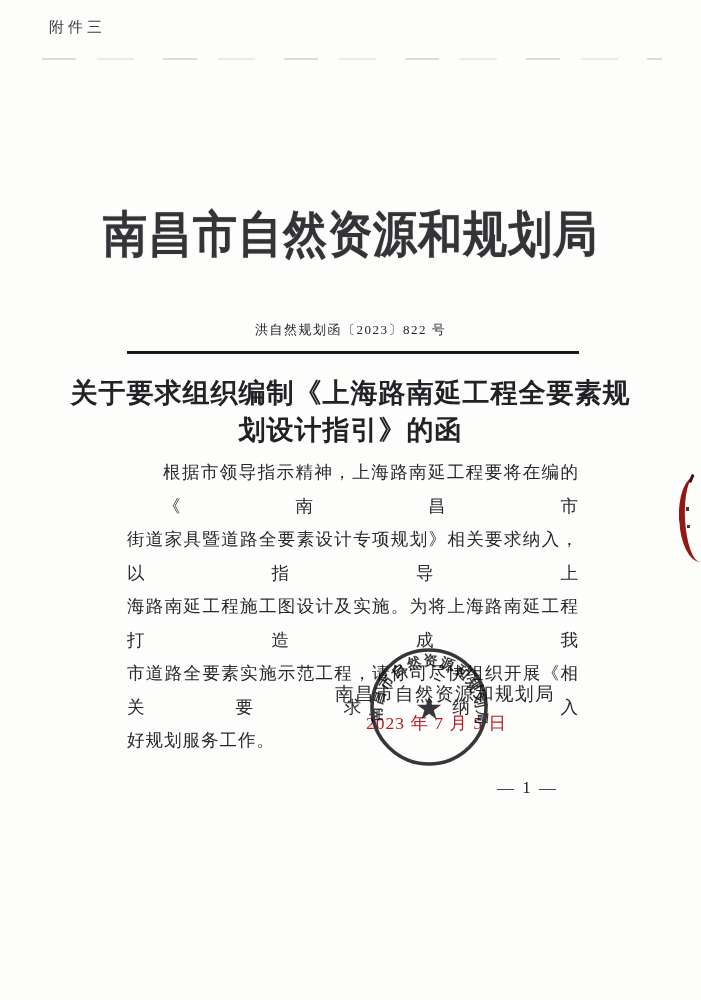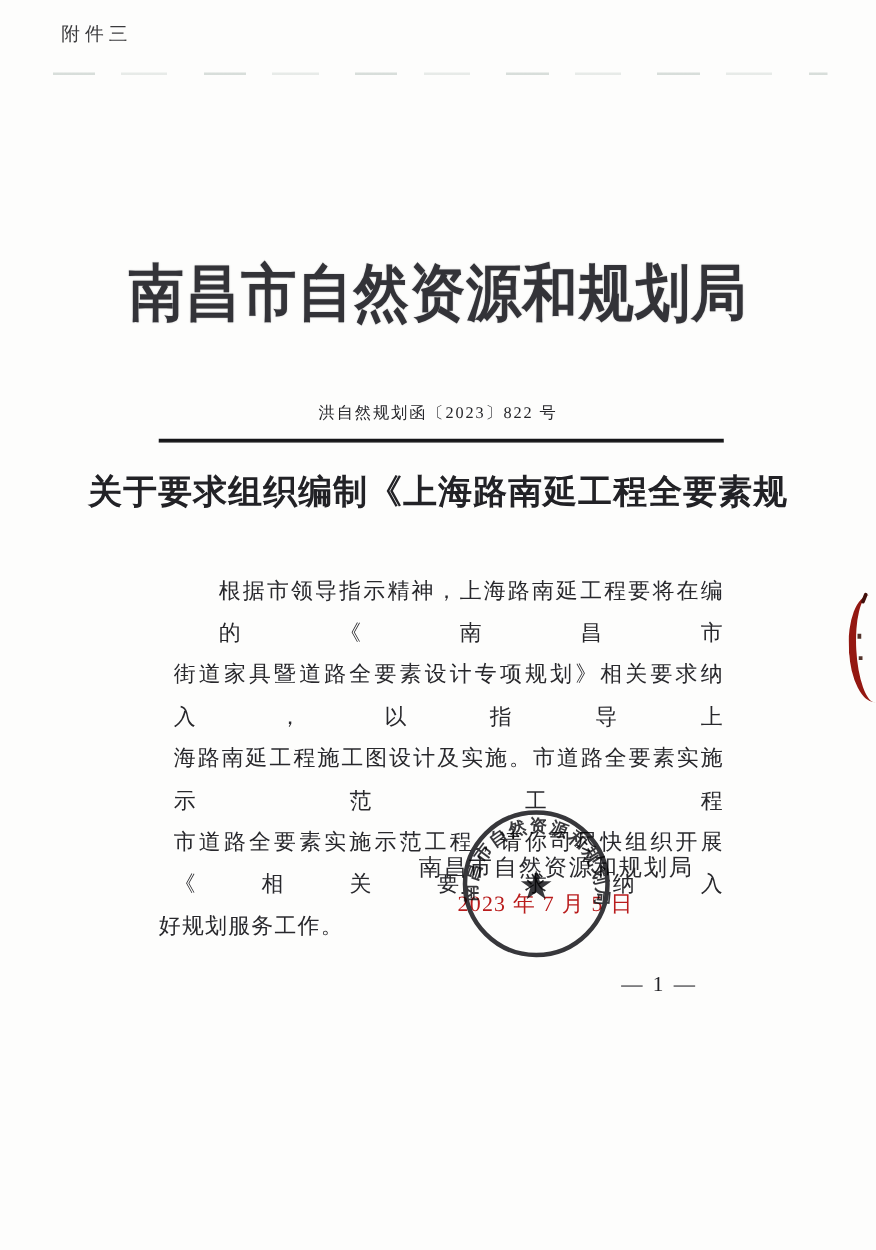--- a/index.html
+++ b/index.html
@@ -41,21 +41,21 @@
   .subject {
     position:absolute; left:0; top:375px; width:100%;
     text-align:center; font-weight:700; font-size:27px;
     line-height:37px; color:#222226; letter-spacing:1px;
   }
   .body-block {
     position:absolute; left:127px; top:456px; width:452px;
     font-size:17.5px; line-height:33.5px; color:#28282c;
     letter-spacing:1px;
   }
-  .body-line.j { text-align:justify; text-align-last:justify;margin-left:12px; }
+  .body-line.j { text-align:justify; text-align-last:justify; }
   .body-line.indent { padding-left:36px; }
   .sign-org {
     position:absolute; left:335px; top:681px;
     font-size:18.5px; color:#2a2a2e; letter-spacing:1.5px;
   }
   .sign-date {
     position:absolute; left:366px; top:711px;
     font-size:17.5px; color:#b91c1c; letter-spacing:1px;
   }
   .stamp {
@@ -94,26 +94,27 @@
   <div class="scan-artifact-line"></div>
 
   <div class="org-title">南昌市自然资源和规划局</div>
 
   <div class="doc-number">洪自然规划函〔2023〕822 号</div>
 
   <div class="head-rule"></div>
 
   <div class="subject">
     <div>关于要求组织编制《上海路南延工程全要素规</div>
+    <div>划设计指引》的函</div>
   </div>
 
   <div class="body-block">
     <div class="body-line j indent">根据市领导指示精神，上海路南延工程要将在编的《南昌市</div>
     <div class="body-line j">街道家具暨道路全要素设计专项规划》相关要求纳入，以指导上</div>
-    <div class="body-line j">海路南延工程施工图设计及实施。市道路全要素实施示范工程</div>
+    <div class="body-line j">海路南延工程施工图设计及实施。为将上海路南延工程打造成我</div>
     <div class="body-line j">市道路全要素实施示范工程，请你司尽快组织开展《相关要求纳入</div>
     <div class="body-line">好规划服务工作。</div>
   </div>
 
   <div class="sign-org">南昌市自然资源和规划局</div>
 
   <div class="sign-date">2023 年 7 月 5 日</div>
 
   <svg class="stamp" viewBox="0 0 124 124" xmlns="http://www.w3.org/2000/svg">
     <circle cx="62" cy="62" r="57" fill="none" stroke="#1b1b1f" stroke-width="3.6"></circle>

